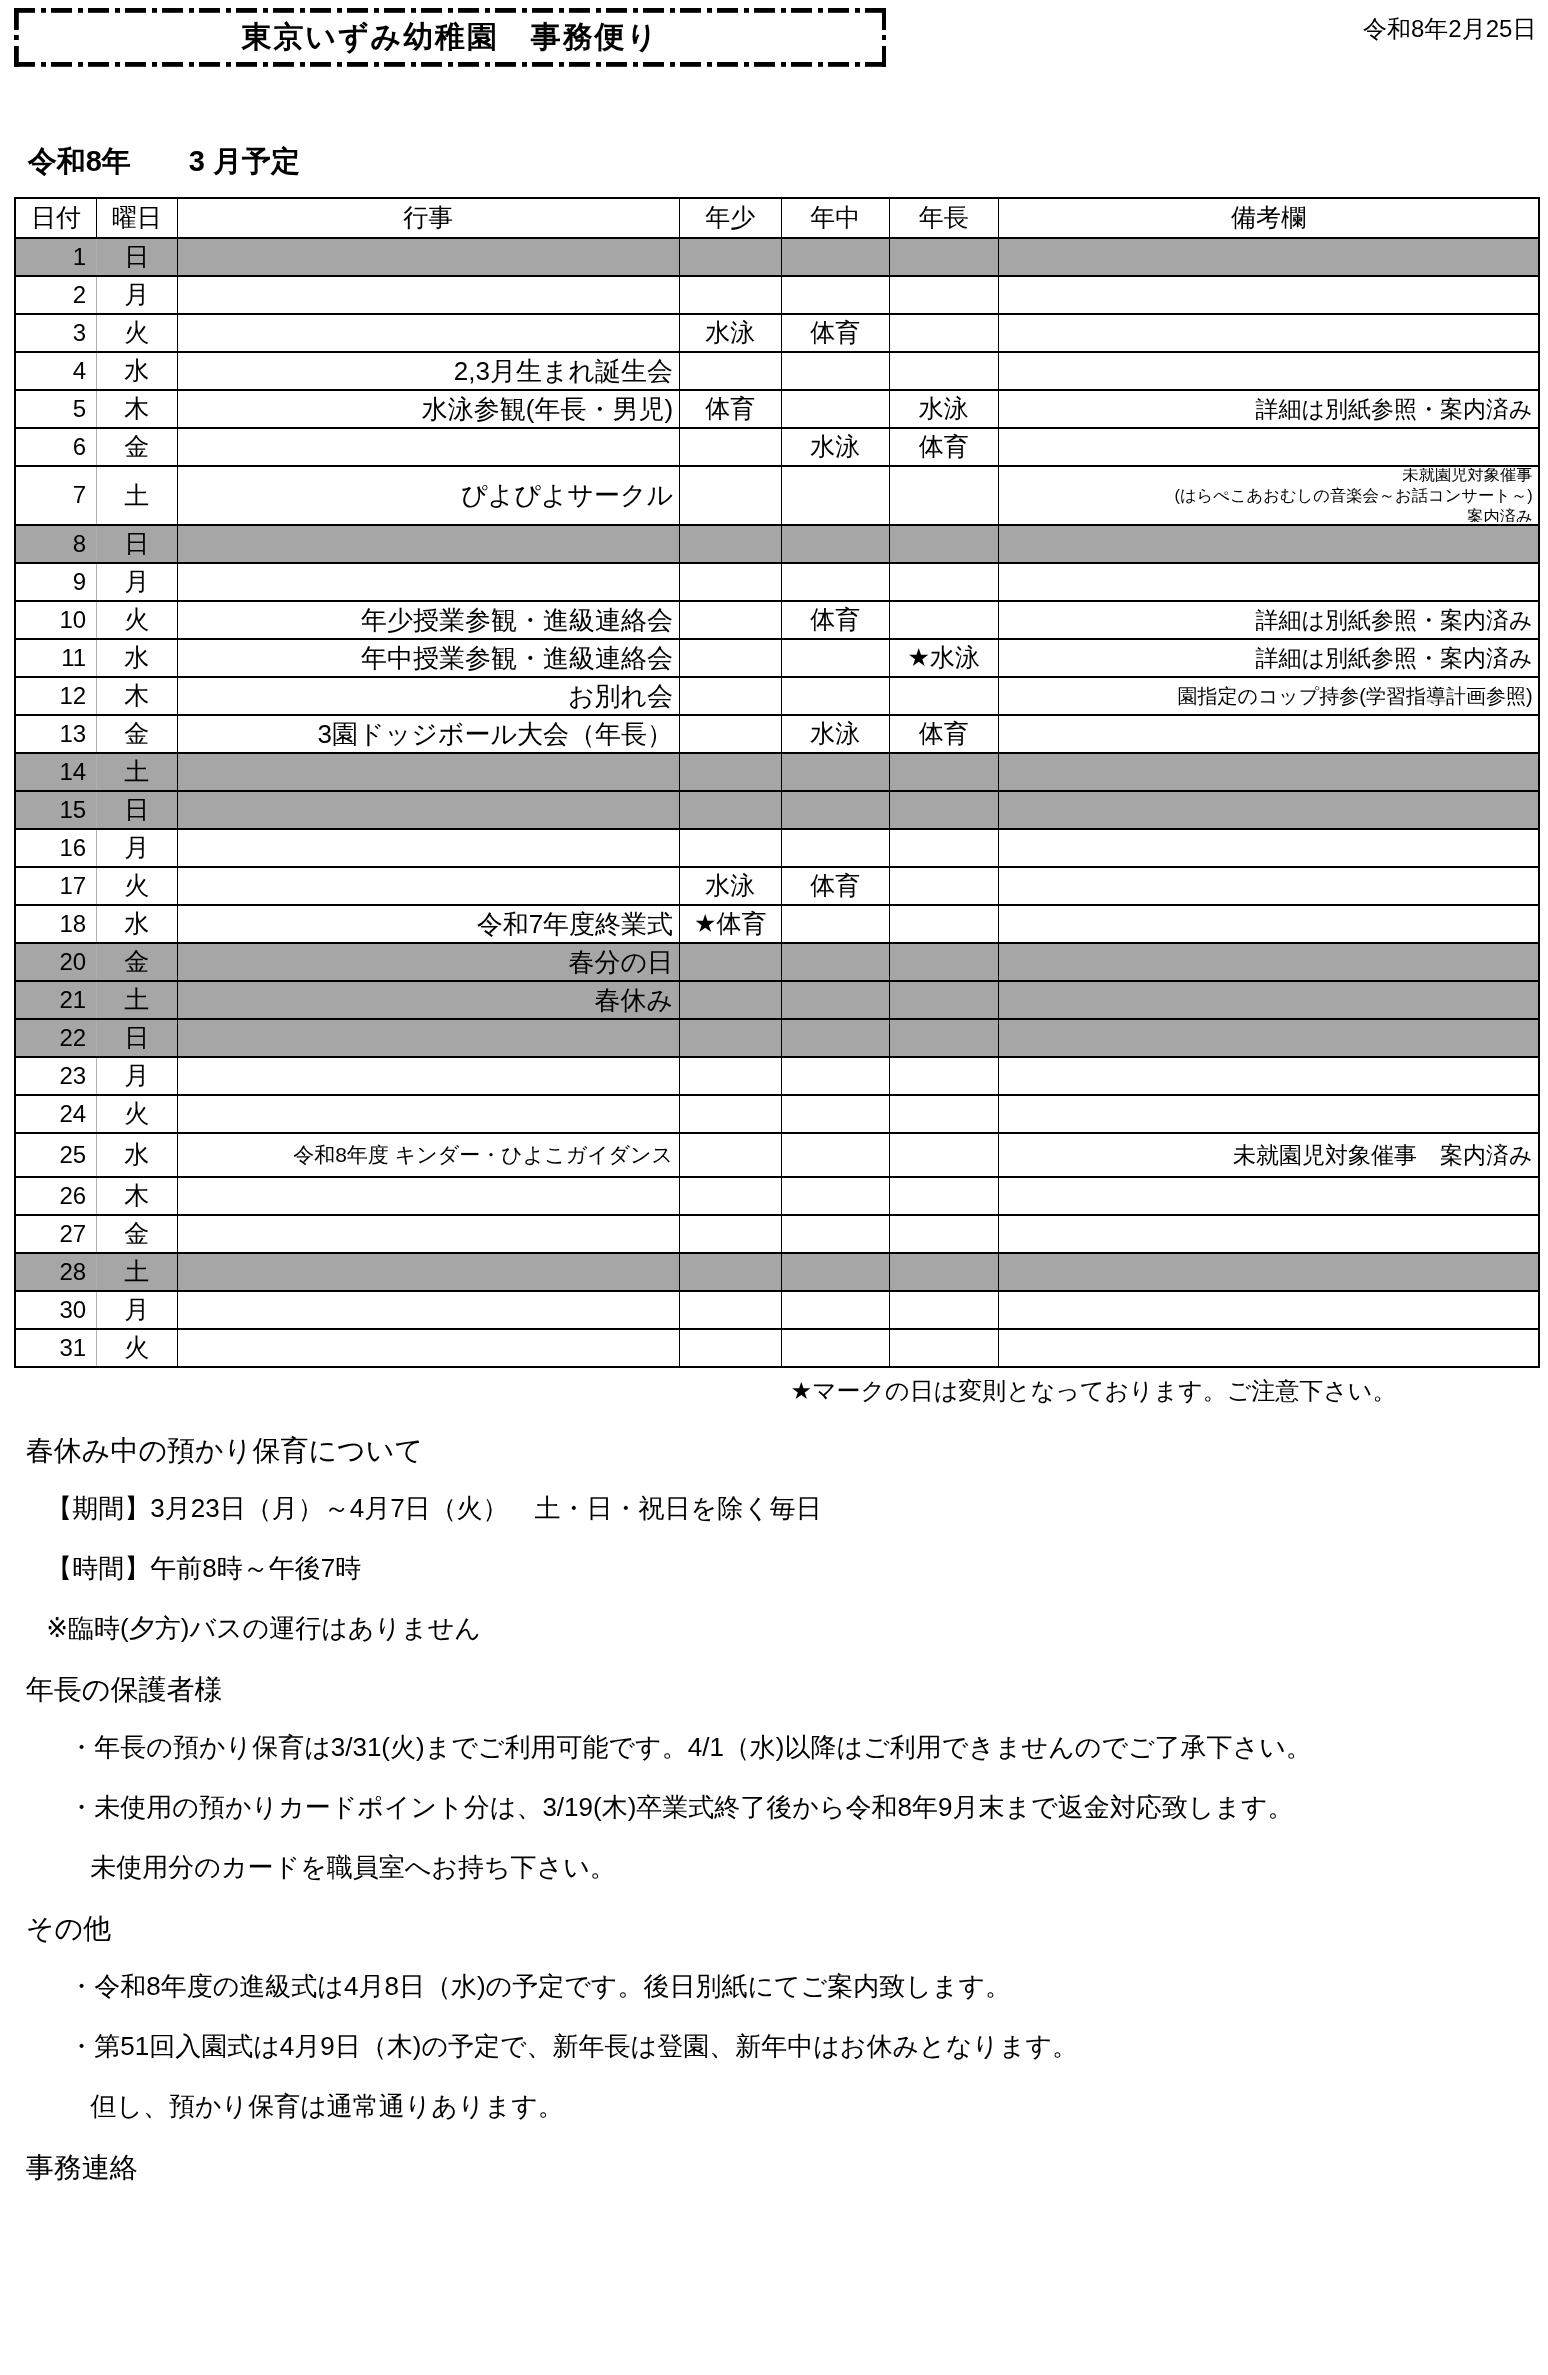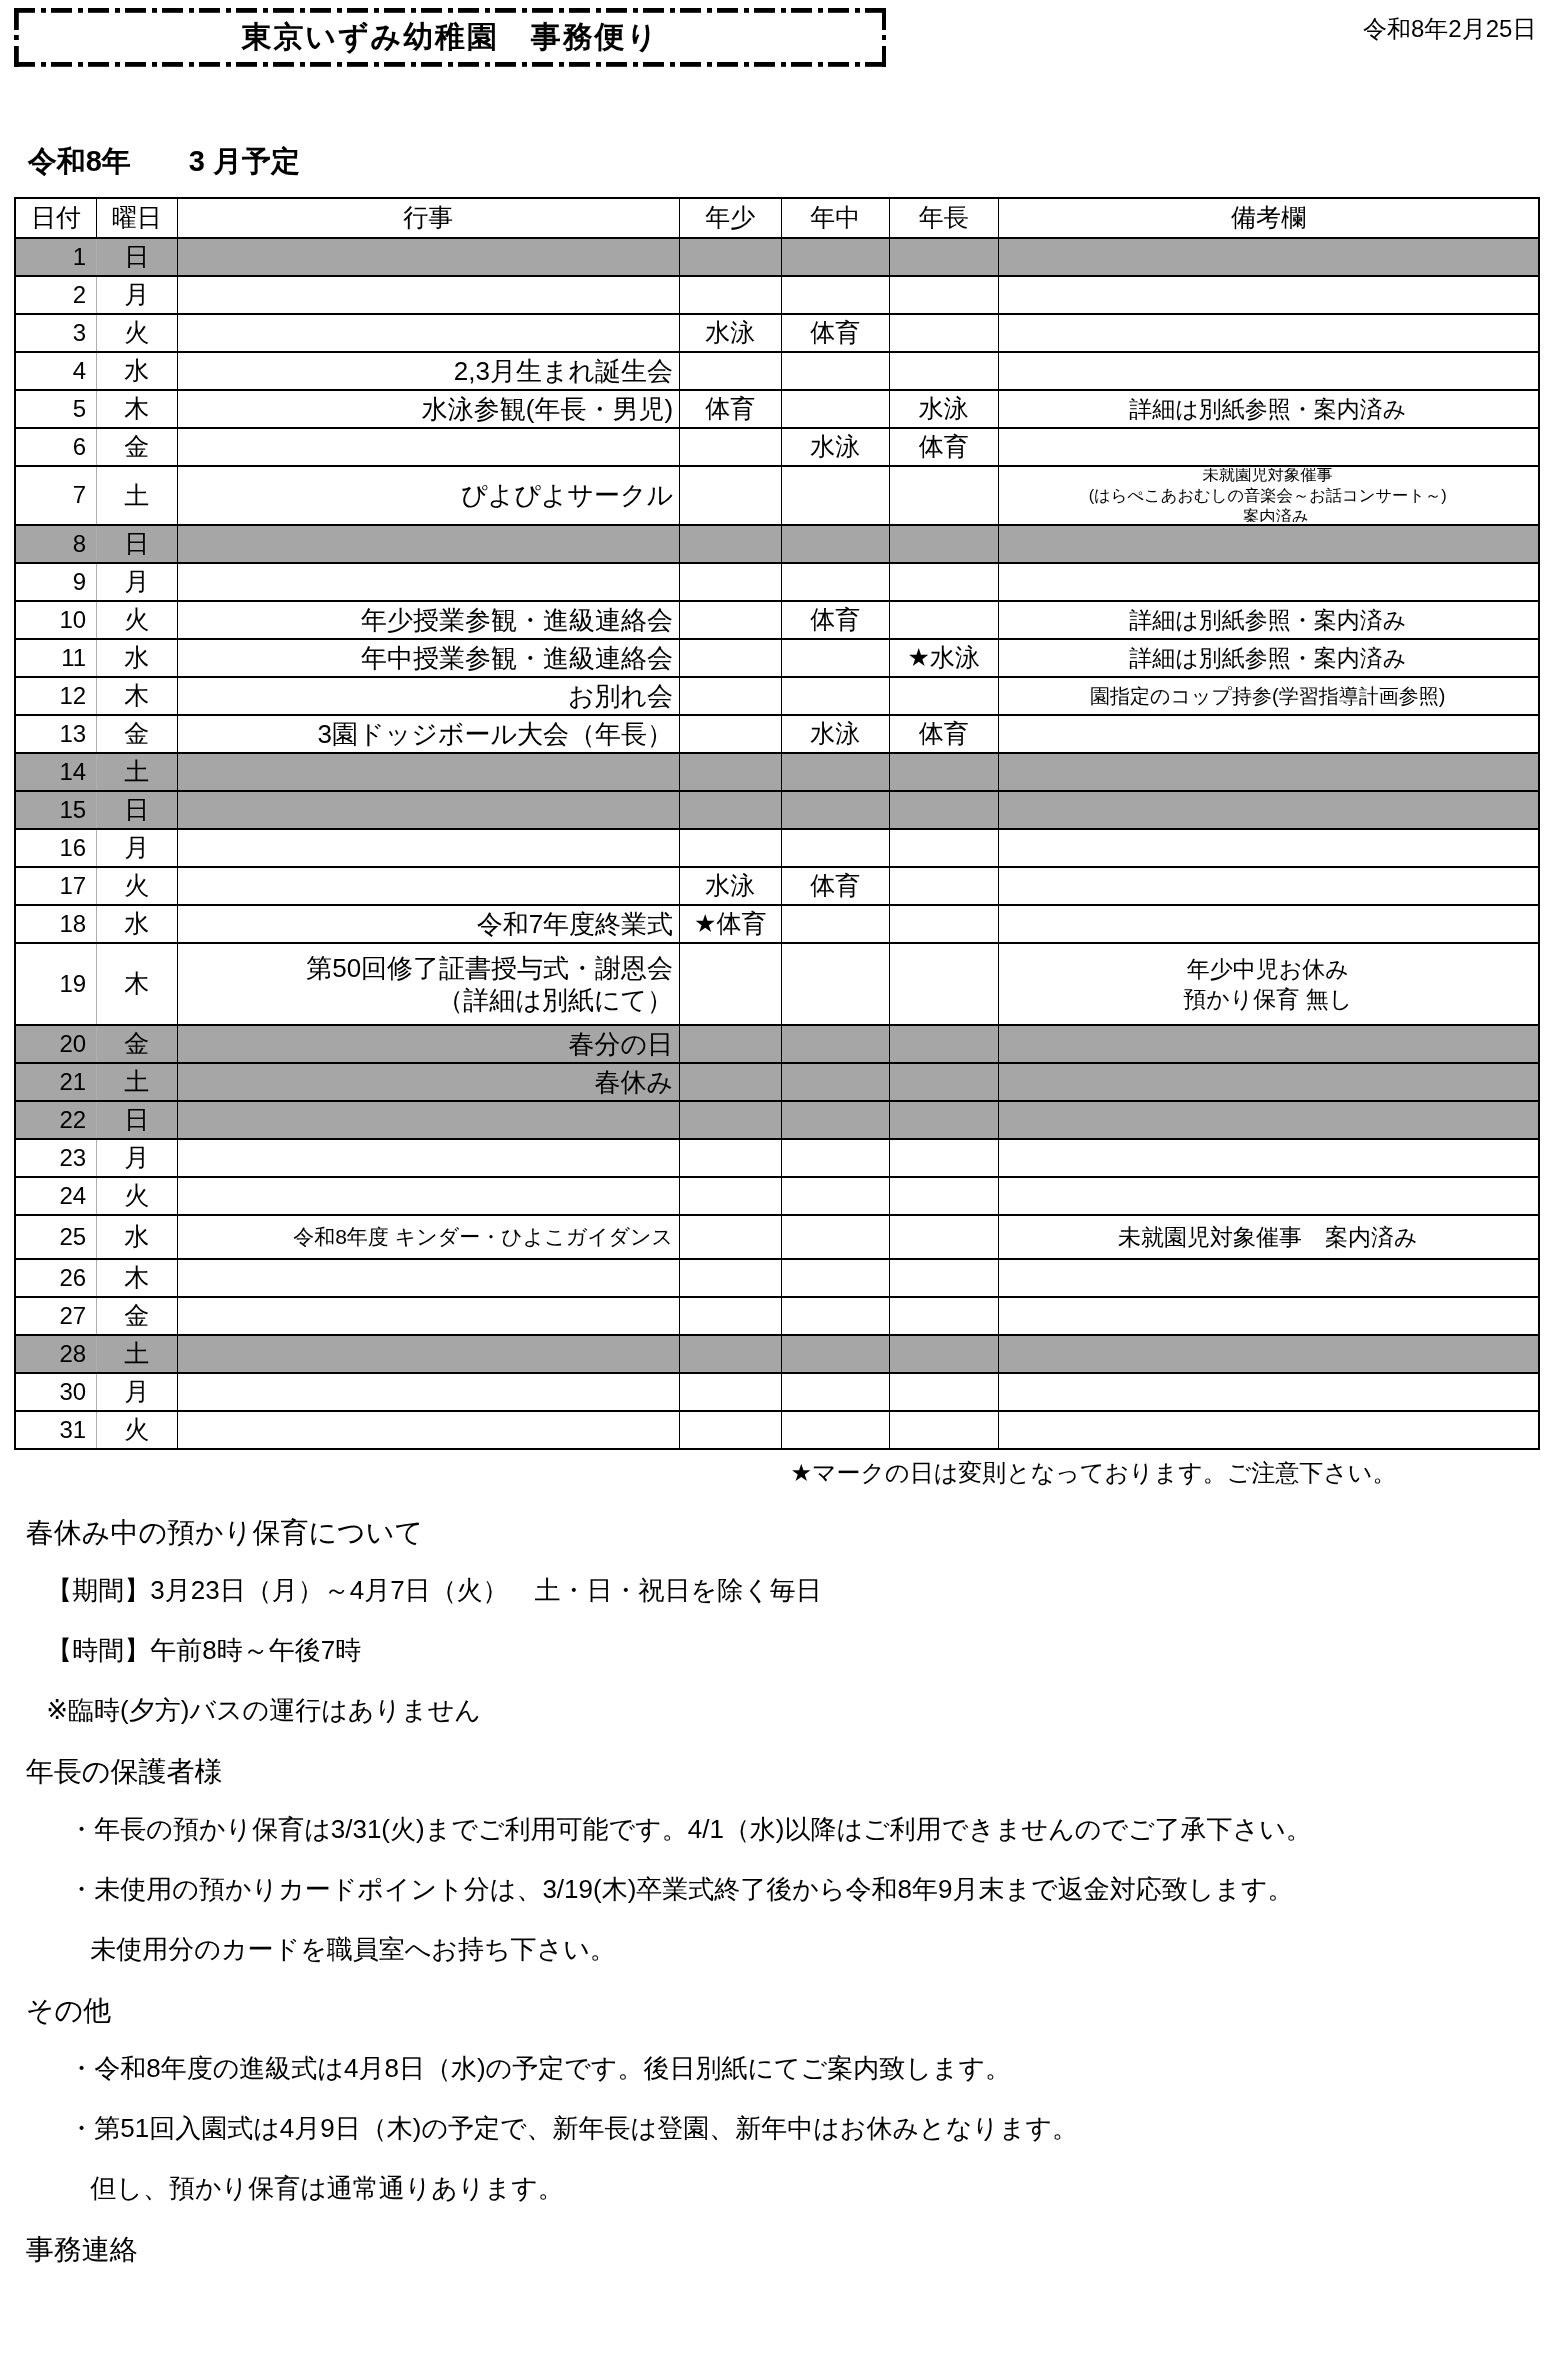--- a/index.html
+++ b/index.html
@@ -33,21 +33,21 @@
   tbody tr{height:38px;}
   tbody tr.h-sm{height:44px;}
   tbody tr.h-md{height:59px;}
   tbody tr.h-lg{height:82px;}
   th{font-size:25px;font-weight:normal;text-align:center;}
   td.c-day{text-align:right;padding-right:9.6px;font-size:24px;border-right:1px solid #b0b0b0;}
   td.c-wd{text-align:center;font-size:25px;border-left:1px solid #b0b0b0;}
   td.c-event{text-align:right;font-size:26px;padding-left:7.6px;white-space:pre-line;line-height:32px;}
   td.c-event.ev-sm{font-size:21px;}
   td.c-grade{text-align:center;font-size:25px;padding:0 1.9px;}
-  td.c-remarks{text-align:center;font-size:23px;padding-left:4px;white-space:pre-line;line-height:30px;}
+  td.c-remarks{text-align:right;font-size:23px;padding-left:4px;white-space:pre-line;line-height:30px;}
   td.c-remarks.rm-sm{font-size:20px;}
   tr.shaded td{background:#a6a6a6;}
   .clip{height:54px;overflow:hidden;display:flex;flex-direction:column;justify-content:center;}
   .clip .inner-xs{font-size:16.3px;line-height:21px;white-space:pre-line;}
 
   .footnote{margin:7.6px 143px 0 0;text-align:right;font-size:24px;}
 
   
   .section{margin-top:25px;}
   .sec-heading{font-size:28px;font-weight:normal;margin:0 0 21px 11.5px;}
@@ -249,31 +249,20 @@
           <td class="c-remarks"></td>
         </tr>
         <tr>
           <td class="c-day">18</td>
           <td class="c-wd">水</td>
           <td class="c-event">令和7年度終業式</td>
           <td class="c-grade">★体育</td>
           <td class="c-grade"></td>
           <td class="c-grade"></td>
           <td class="c-remarks"></td>
-        </tr>
-        <tr class="h-lg">
-          <td class="c-day">19</td>
-          <td class="c-wd">木</td>
-          <td class="c-event">第50回修了証書授与式・謝恩会
-（詳細は別紙にて）</td>
-          <td class="c-grade"></td>
-          <td class="c-grade"></td>
-          <td class="c-grade"></td>
-          <td class="c-remarks">年少中児お休み
-預かり保育 無し</td>
         </tr>
         <tr class="shaded">
           <td class="c-day">20</td>
           <td class="c-wd">金</td>
           <td class="c-event">春分の日</td>
           <td class="c-grade"></td>
           <td class="c-grade"></td>
           <td class="c-grade"></td>
           <td class="c-remarks"></td>
         </tr>

